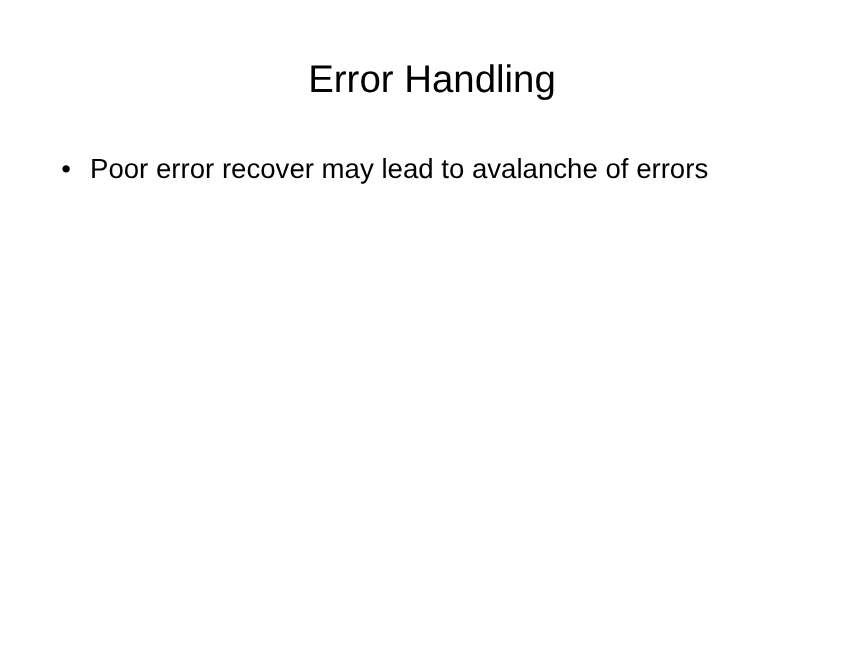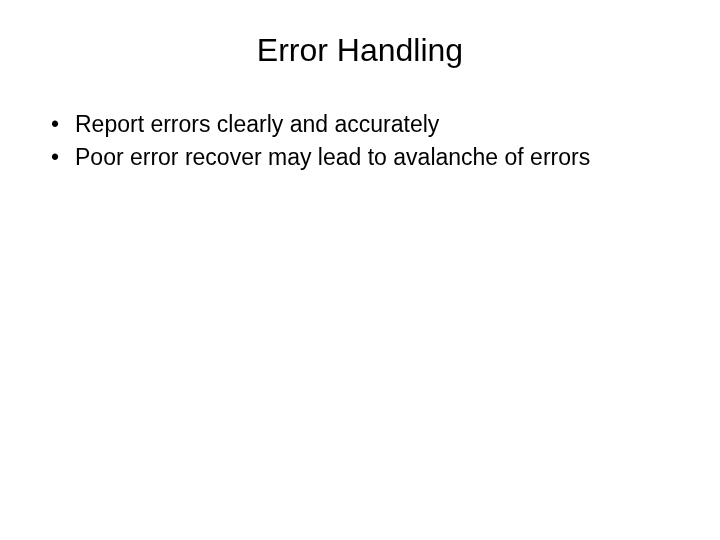--- a/index.html
+++ b/index.html
@@ -13,21 +13,21 @@
       background: #ffffff;
       font-family: Arial, Helvetica, sans-serif;
       color: #000000;
       padding: 25px 30px;
     }
     .title {
       font-size: 32px;
       font-weight: normal;
       text-align: center;
       margin-bottom: 40px;
-      margin-top: 7px;
+      margin-top: 23px;
     }
     .bullet-list {
       list-style: none;
       padding-left: 15px;
     }
     .bullet-item {
       font-size: 23px;
       line-height: 1.35;
       position: relative;
       padding-left: 30px;
@@ -40,15 +40,14 @@
       top: 0;
       font-size: 23px;
     }
   </style>
 </head>
 <body>
 
 <h1 class="title">Error Handling</h1>
 
 <ul class="bullet-list">
-  <li class="bullet-item">Report errors clearly and accurately</li>
   <li class="bullet-item">Poor error recover may lead to avalanche of errors</li>
 </ul>
 
 </body></html>

